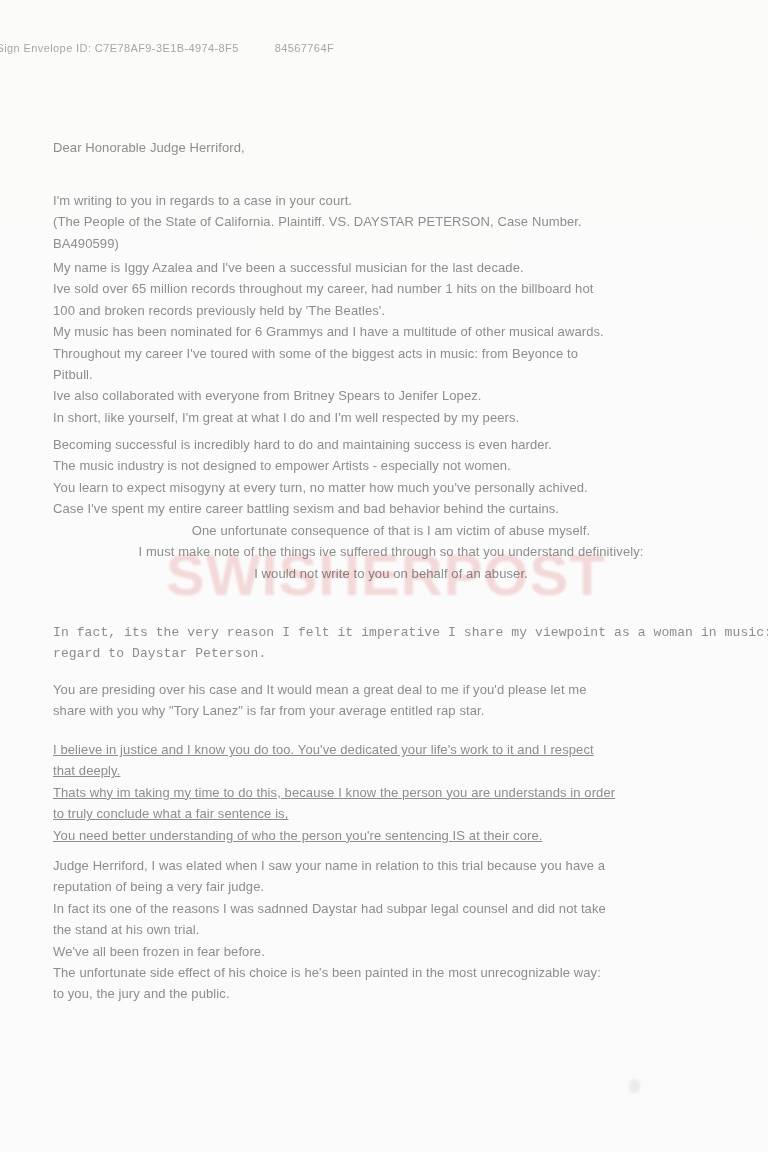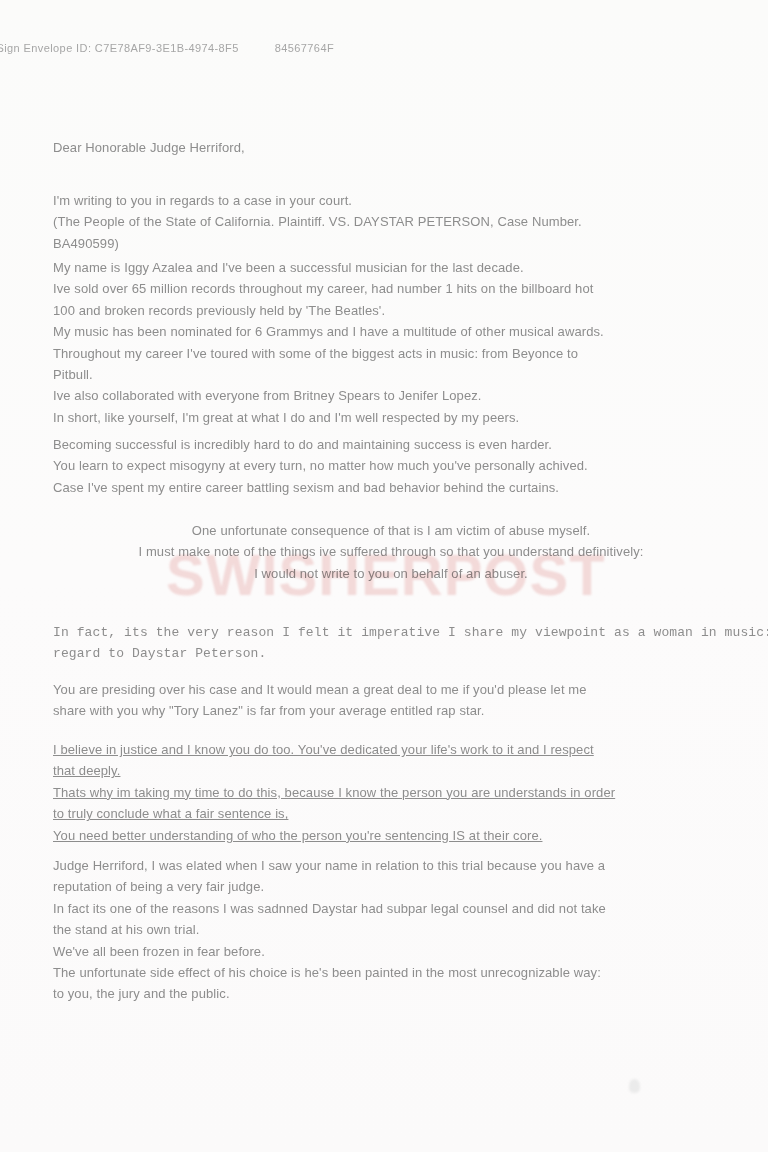--- a/index.html
+++ b/index.html
@@ -86,20 +86,21 @@
         <div class="line">Ive sold over 65 million records throughout my career, had number 1 hits on the billboard hot</div>
         <div class="line">100 and broken records previously held by 'The Beatles'.</div>
         <div class="line">My music has been nominated for 6 Grammys and I have a multitude of other musical awards.</div>
         <div class="line">Throughout my career I've toured with some of the biggest acts in music: from Beyonce to</div>
         <div class="line">Pitbull.</div>
         <div class="line">Ive also collaborated with everyone from Britney Spears to Jenifer Lopez.</div>
         <div class="line">In short, like yourself, I'm great at what I do and I'm well respected by my peers.</div>
       </div>
       <div class="para" style="top: 434px;">
         <div class="line">Becoming successful is incredibly hard to do and maintaining success is even harder.</div>
+        <div class="line">The music industry is not designed to empower Artists - especially not women.</div>
         <div class="line">You learn to expect misogyny at every turn, no matter how much you've personally achived.</div>
         <div class="line">Case I've spent my entire career battling sexism and bad behavior behind the curtains.</div>
       </div>
       <div class="para" style="top: 520px; text-align: center;">
         <div class="line">One unfortunate consequence of that is I am victim of abuse myself.</div>
         <div class="line">I must make note of the things ive suffered through so that you understand definitively:</div>
         <div class="line">I would not write to you on behalf of an abuser.</div>
       </div>
       <div class="para" style="top: 622px; font-family: Liberation Mono, monospace;">
         <div class="line">In fact, its the very reason I felt it imperative I share my viewpoint as a woman in music: in</div>

